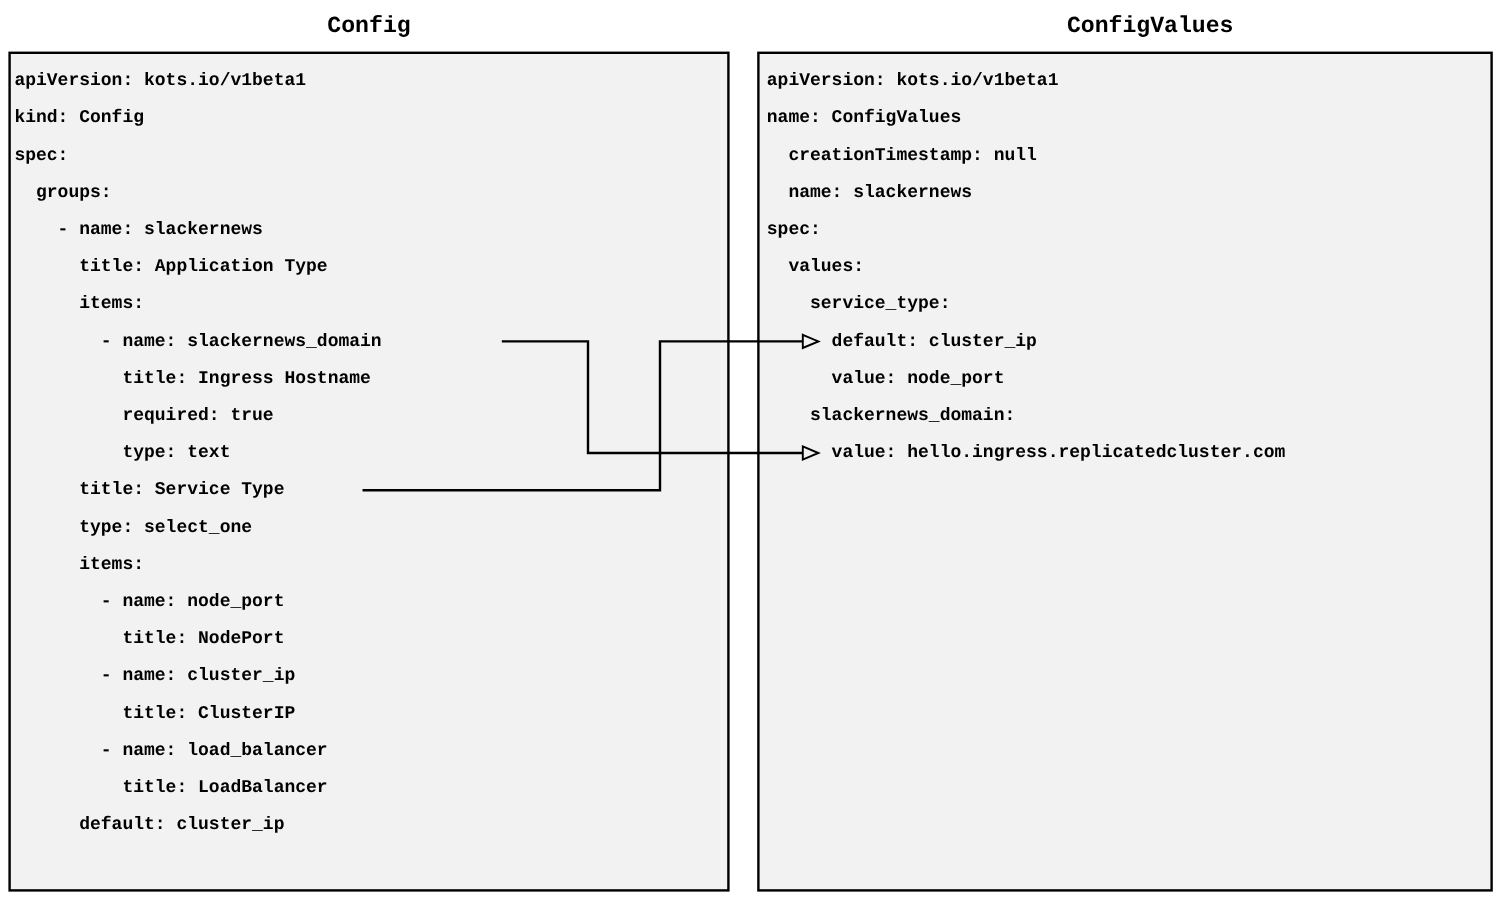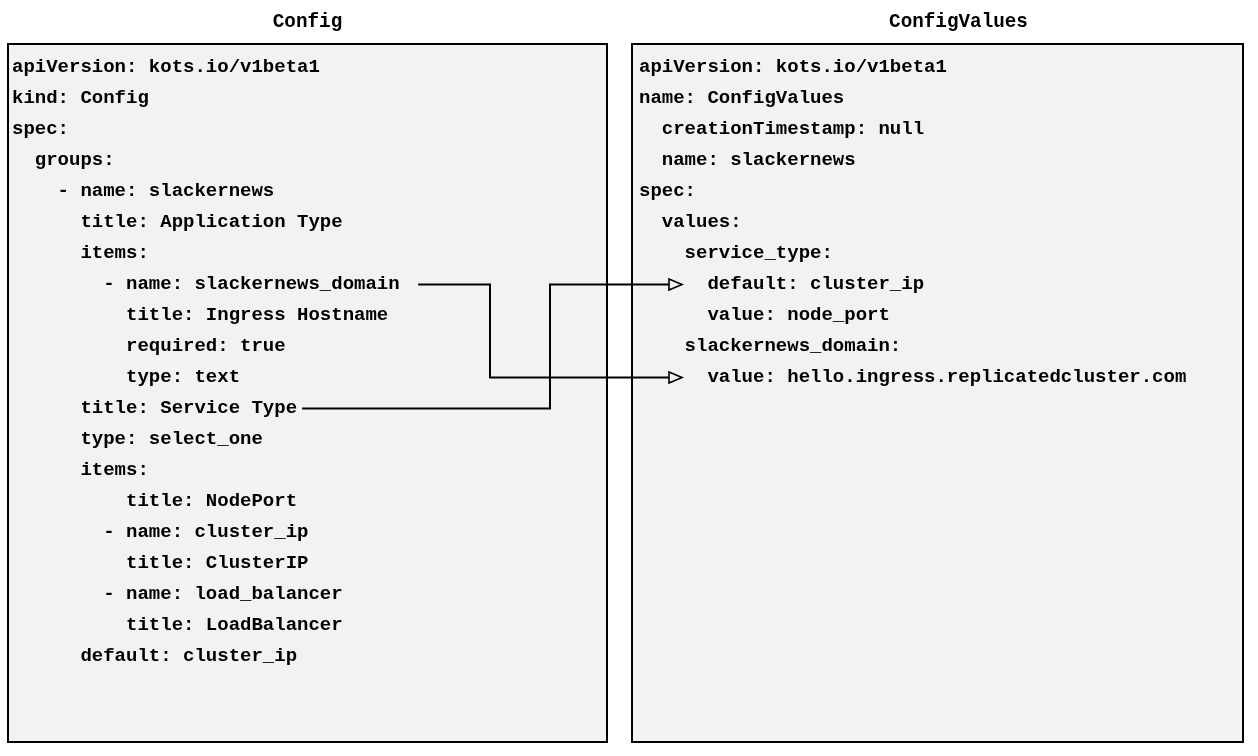--- a/index.html
+++ b/index.html
@@ -37,21 +37,21 @@
   }
   #box-left  { left: 7px;   width: 601px; }
   #box-right { left: 631px; width: 613px; }
   .code {
     padding-top: 7px;
   }
   #box-left  .code { padding-left: 3px; }
   #box-right .code { padding-left: 6px; }
   .code .yaml-line {
     white-space: pre;
-    font-size: 19px;
+    font-size: 15px;
     line-height: 31px;
     font-weight: bold;
     color: #000000;
   }
   #arrow-overlay {
     position: absolute;
     left: 0;
     top: 0;
     width: 1258px;
     height: 756px;
@@ -76,20 +76,21 @@
         <div class="yaml-line">    - name: slackernews</div>
         <div class="yaml-line">      title: Application Type</div>
         <div class="yaml-line">      items:</div>
         <div class="yaml-line">        - name: slackernews_domain</div>
         <div class="yaml-line">          title: Ingress Hostname</div>
         <div class="yaml-line">          required: true</div>
         <div class="yaml-line">          type: text</div>
         <div class="yaml-line">      title: Service Type</div>
         <div class="yaml-line">      type: select_one</div>
         <div class="yaml-line">      items:</div>
+        <div class="yaml-line">        - name: node_port</div>
         <div class="yaml-line">          title: NodePort</div>
         <div class="yaml-line">        - name: cluster_ip</div>
         <div class="yaml-line">          title: ClusterIP</div>
         <div class="yaml-line">        - name: load_balancer</div>
         <div class="yaml-line">          title: LoadBalancer</div>
         <div class="yaml-line">      default: cluster_ip</div>
       </div>
   </div>
 
   <div class="yaml-box" id="box-right">

